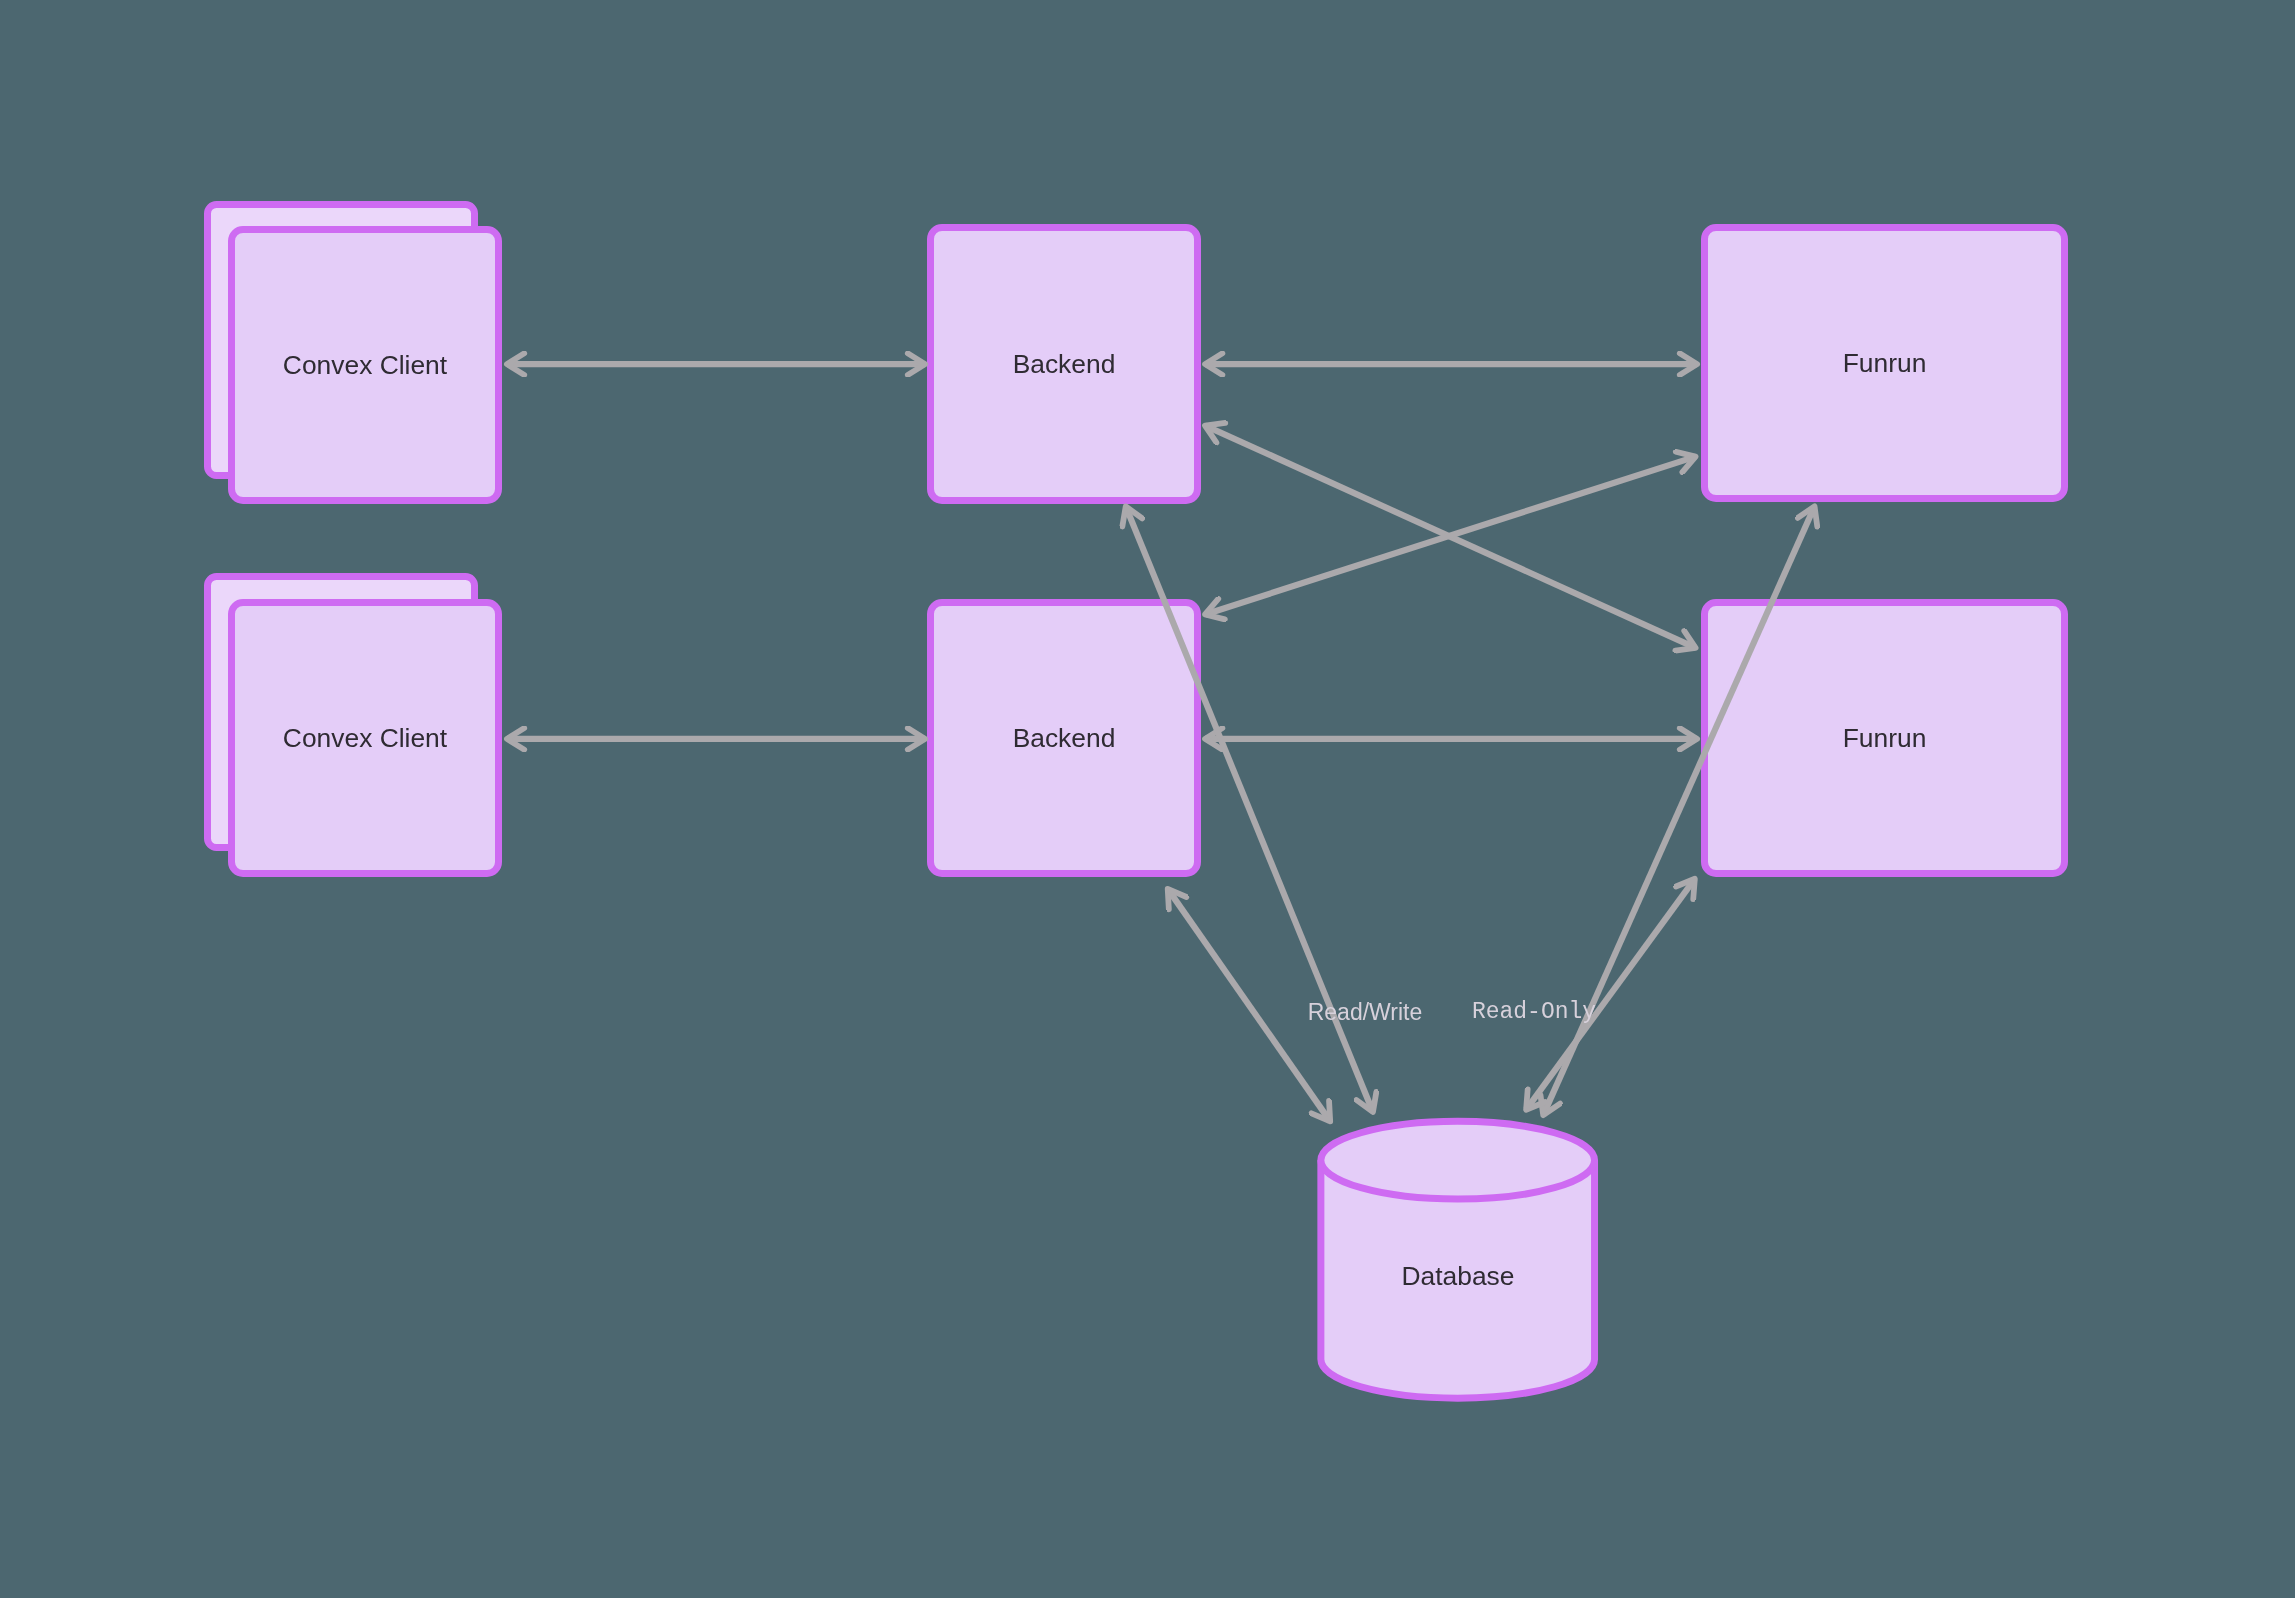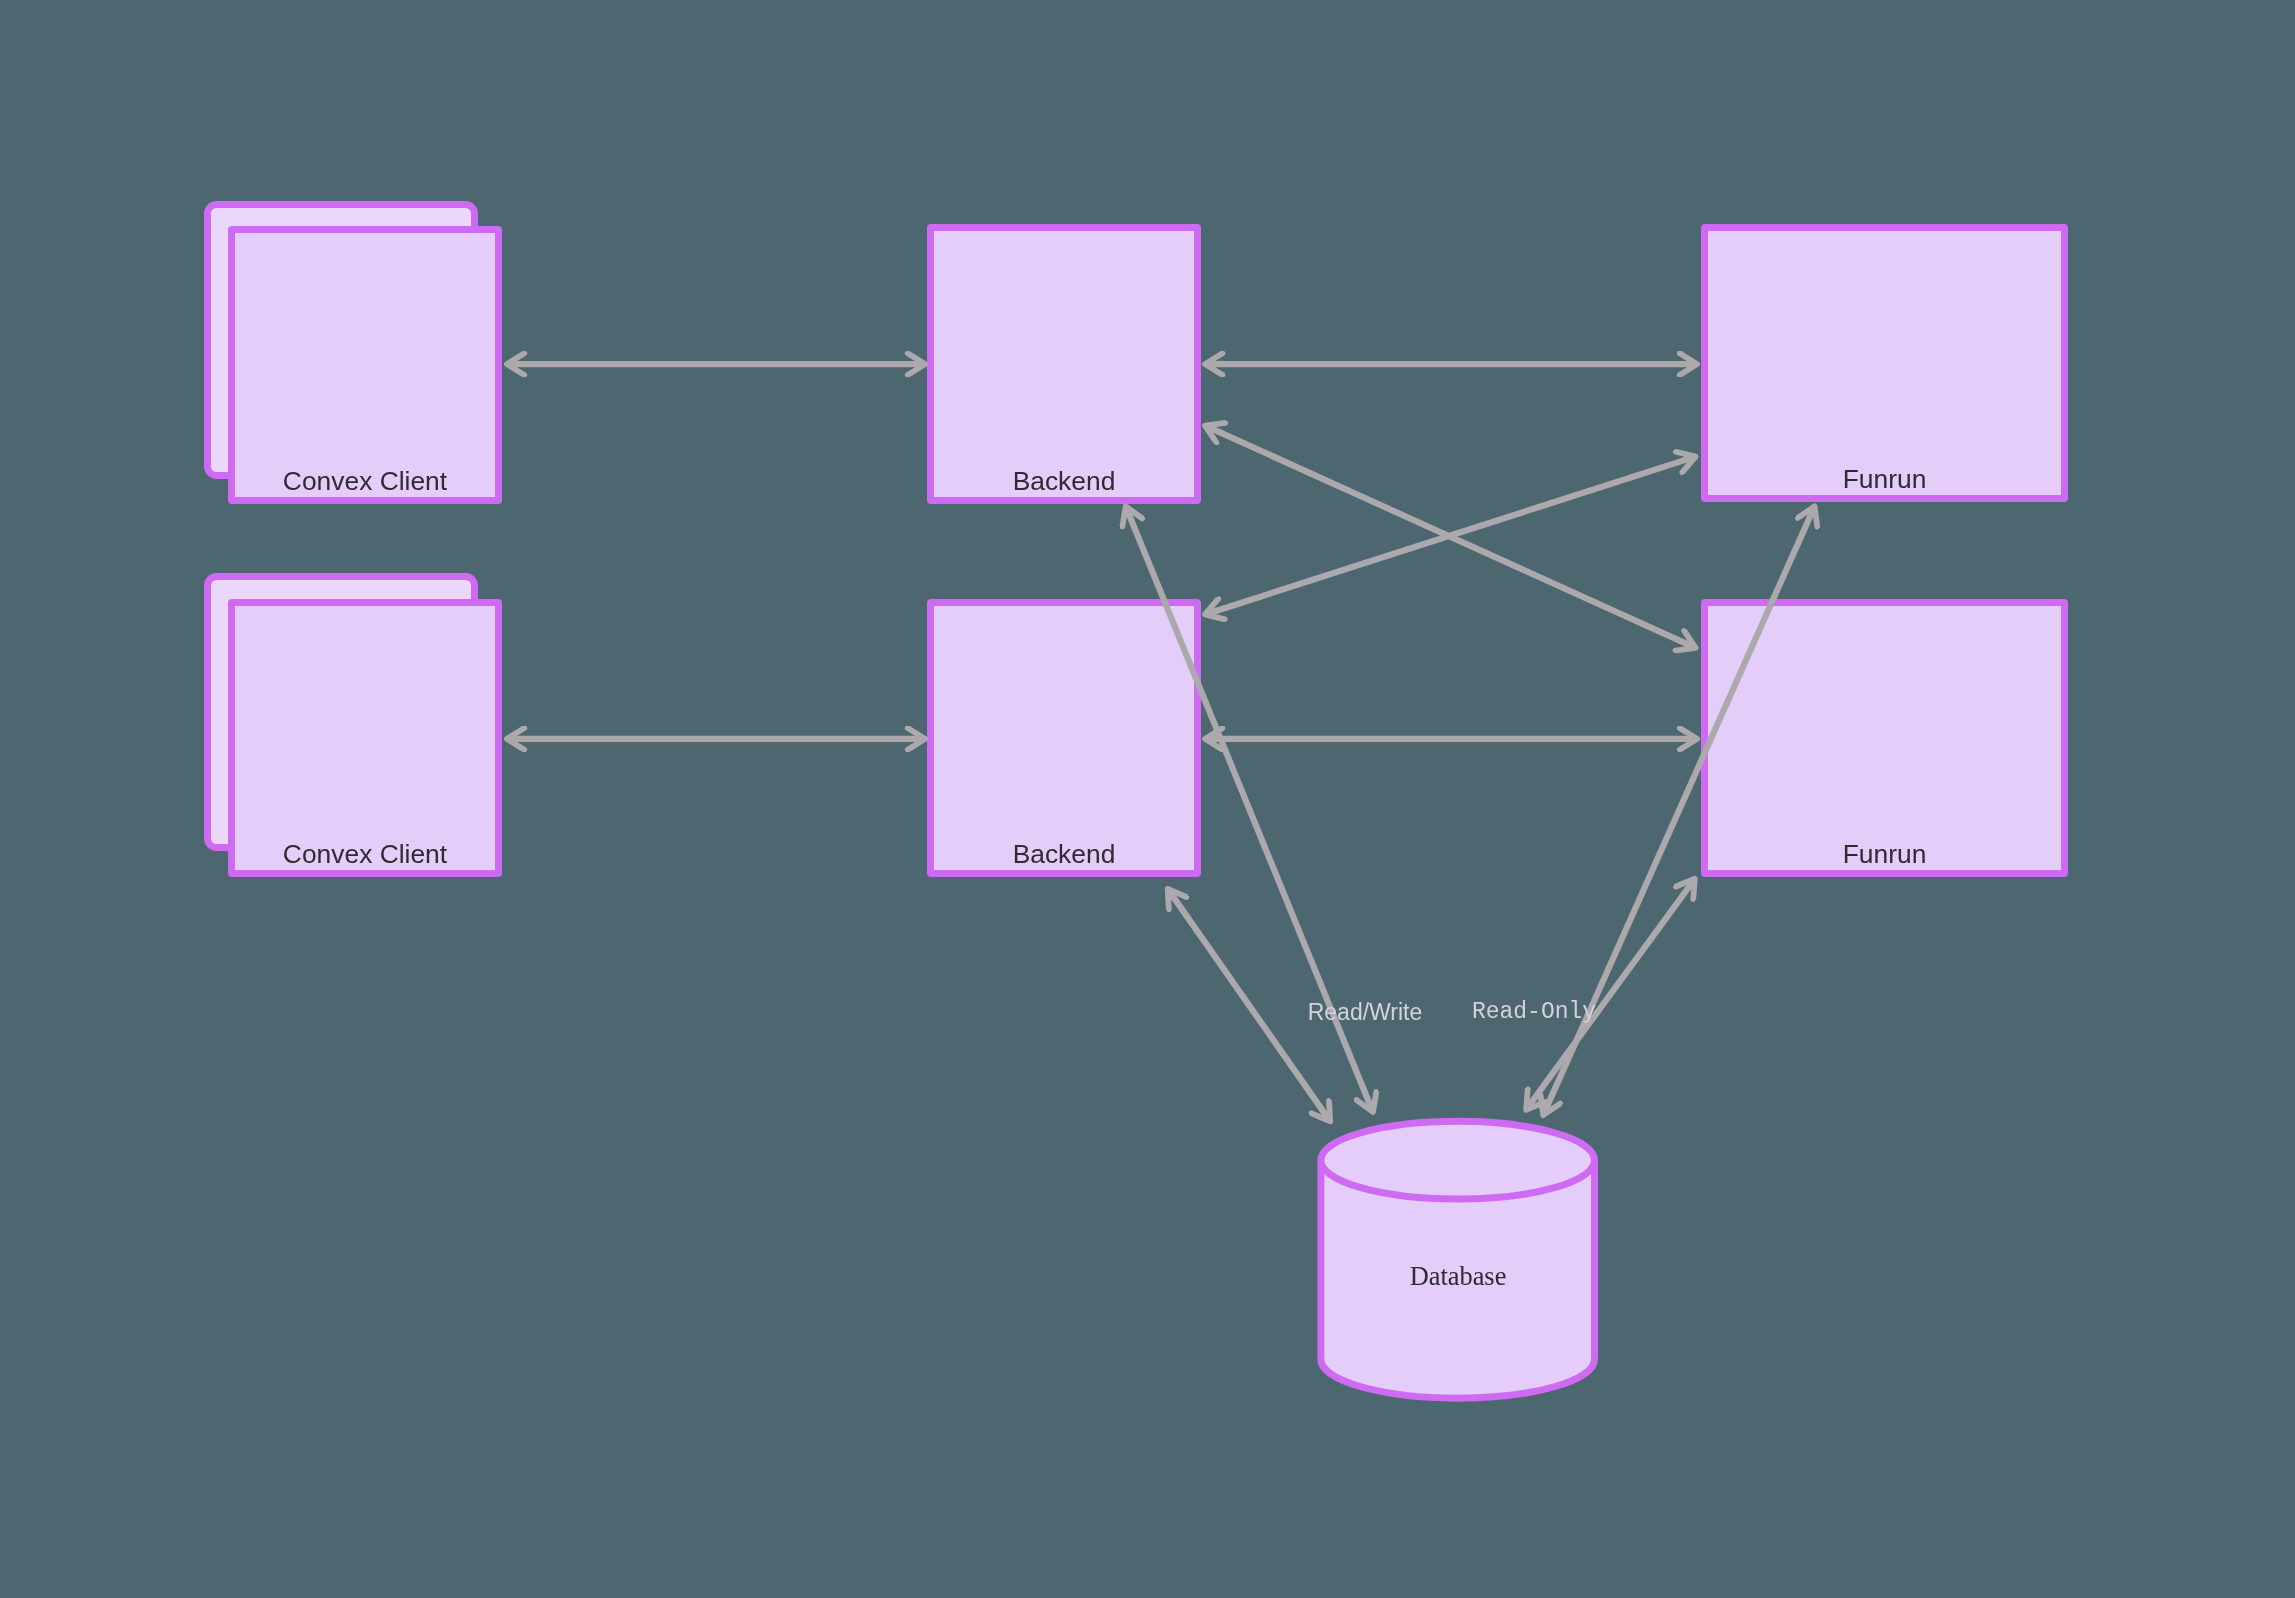--- a/index.html
+++ b/index.html
@@ -13,22 +13,22 @@
   }
   * { margin:0; padding:0; box-sizing:border-box; }
   html,body { width:2295px; height:1599px; overflow:hidden; }
   body { background: var(--bg); font-family: "Liberation Sans", sans-serif; }
   .canvas { position:relative; width:2295px; height:1599px; }
 
   .node {
     position:absolute;
     background: var(--node-fill);
     border: 7px solid var(--node-border);
-    border-radius: 4px;
-    display:flex; align-items:flex-end; justify-content:center;
+    border-radius: 15px;
+    display:flex; align-items:center; justify-content:center;
     color: var(--node-text);
     font-size: 26.4px;
     z-index: 1;
   }
   .stack-back {
     position:absolute;
     background: var(--node-back-fill);
     border: 7px solid var(--node-border);
     border-radius: 12.4px;
     z-index: 0;
@@ -108,16 +108,16 @@
 
     <line class="edge" x1="1448" y1="651" x2="1766" y2="1430" marker-start="url(#chev)" marker-end="url(#chev)"></line>
     <line class="edge" x1="1502" y1="1143" x2="1711" y2="1442" marker-start="url(#chev)" marker-end="url(#chev)"></line>
     <line class="edge" x1="2334" y1="651" x2="1985" y2="1434" marker-start="url(#chev)" marker-end="url(#chev)"></line>
     <line class="edge" x1="2180" y1="1130" x2="1963" y2="1427" marker-start="url(#chev)" marker-end="url(#chev)"></line>
   </svg>
 
   <div class="edge-label" style="left:1256px; top:999px;">Read/Write</div>
   <div class="edge-label" style="left:1425px; top:999px;font-family:Liberation Mono, monospace;">Read-Only</div>
 
-  <div class="db-label" style="left:1318px; top:1261px;font-family:Liberation Serif, serif;">Database</div>
+  <div class="db-label" style="left:1318px; top:1261px;">Database</div>
 
 </div>
 
 
 </body></html>

